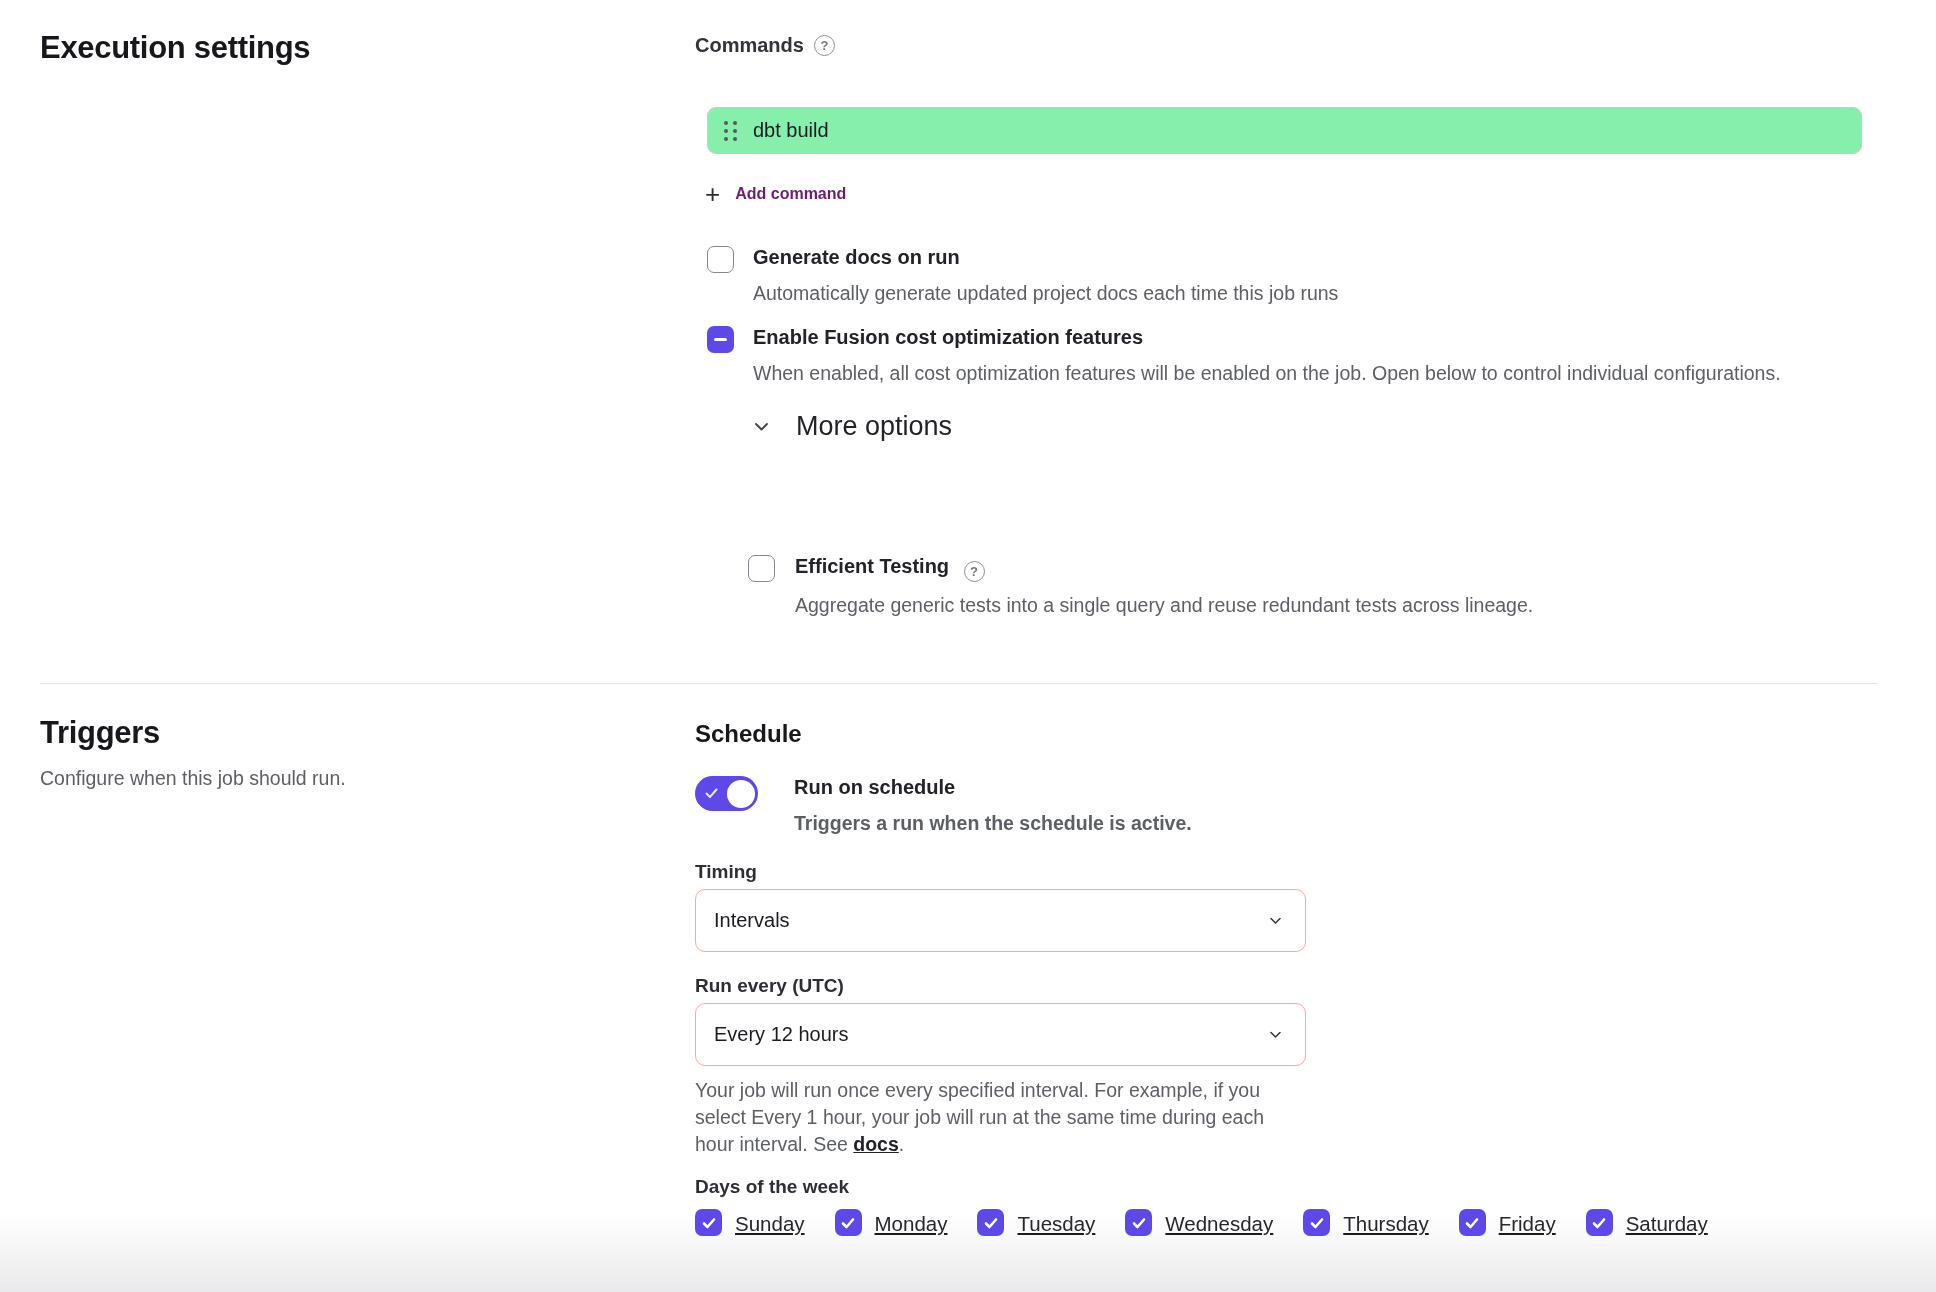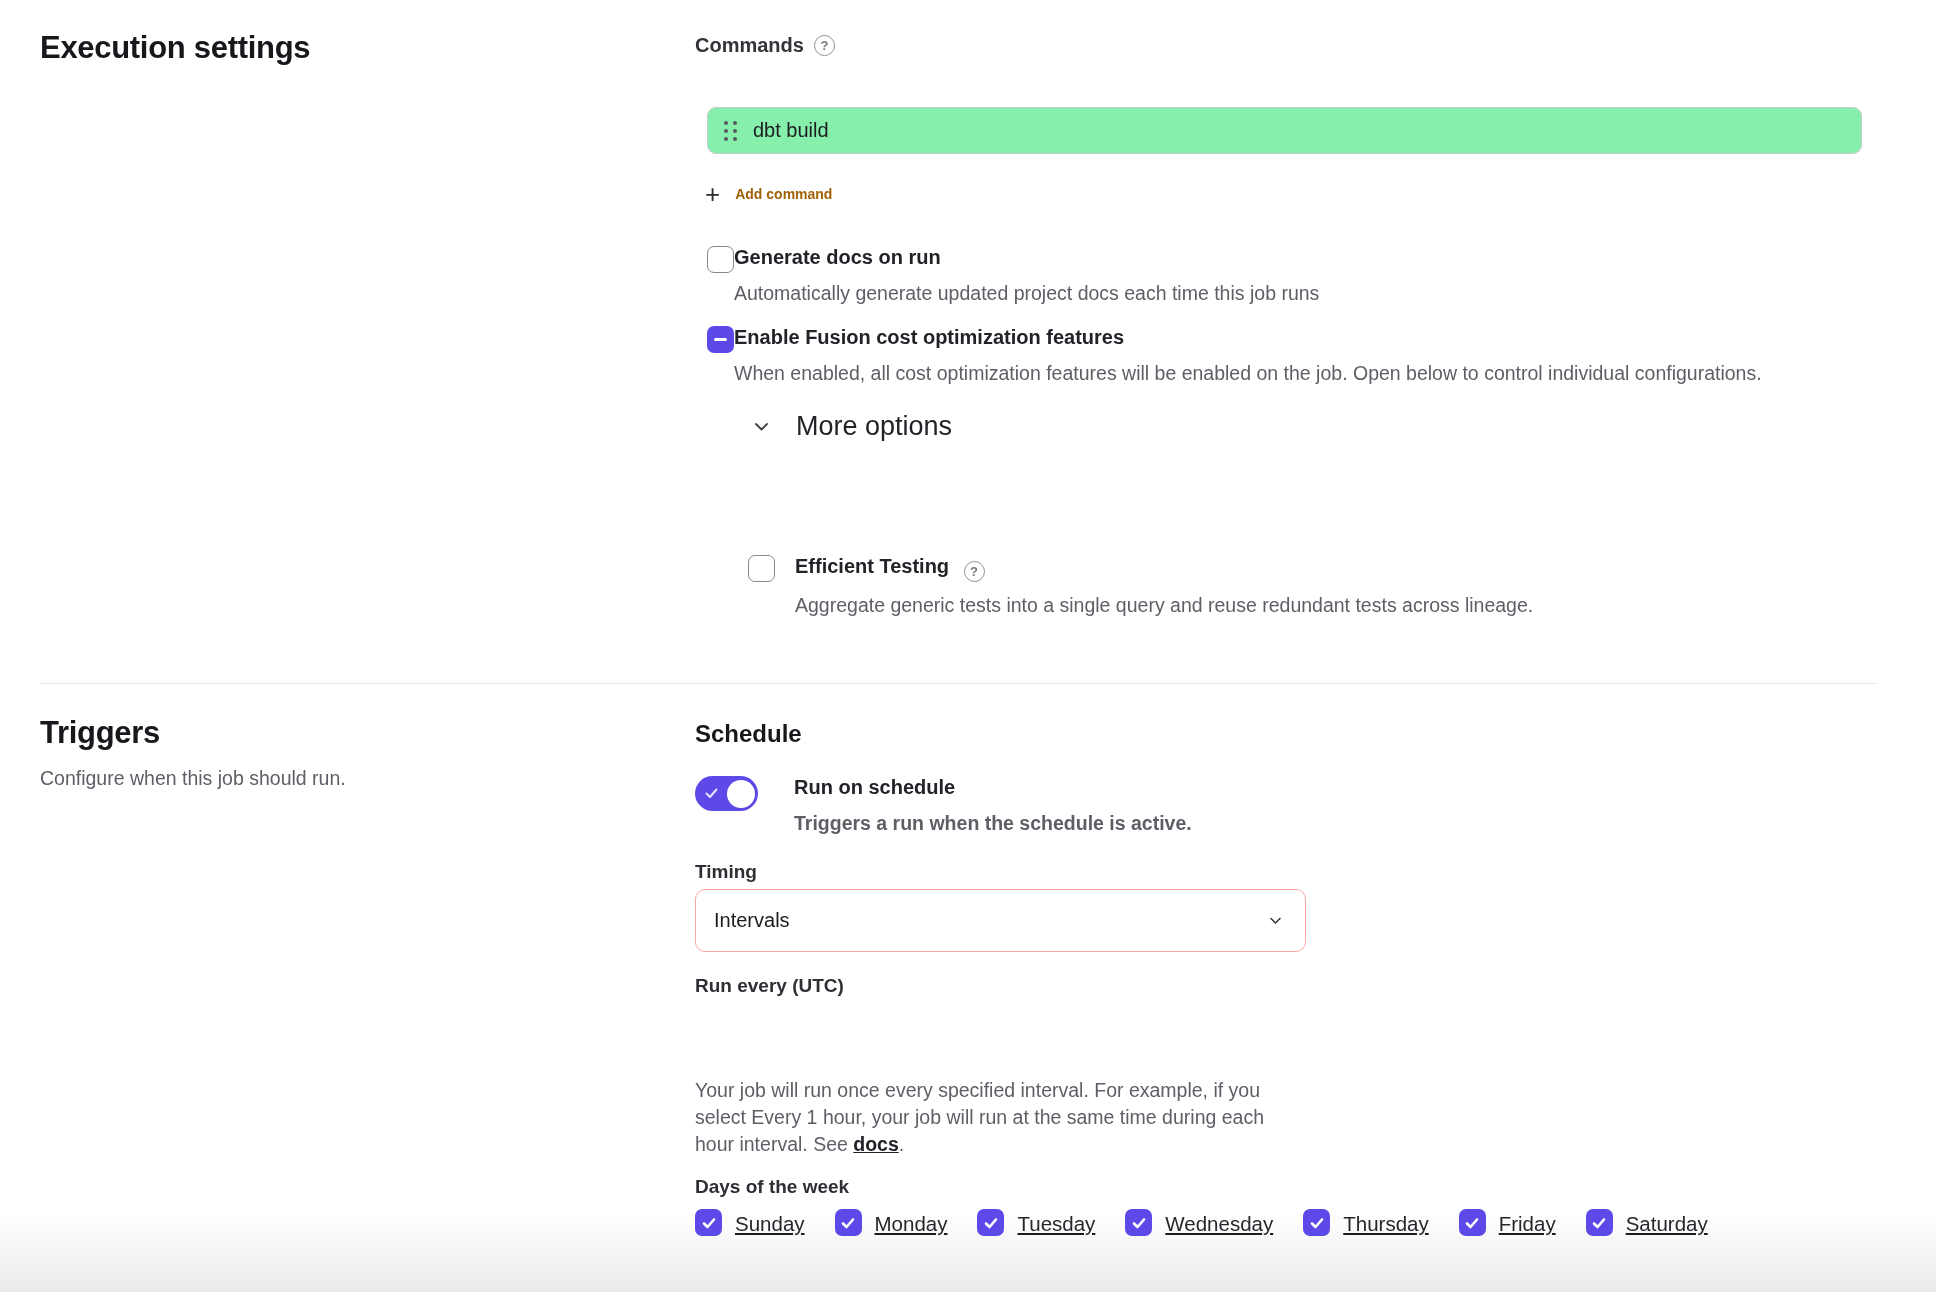--- a/index.html
+++ b/index.html
@@ -19,30 +19,30 @@
   
   .cmd-input { display:flex; align-items:center; gap:16px; width:1155px; height:47px;
     border:1px solid #c9cacd; border-radius:9px; background:#86efac; padding:0 16px; }
   .drag-handle { display:grid; grid-template-columns:repeat(2,4px); grid-template-rows:repeat(3,4px);
     gap:4px 5px; cursor:grab; }
   .drag-handle i { width:4px; height:4px; border-radius:50%; background:#55575e; }
   .cmd-text { font-size:20px; color:#1b1c20; }
 
   .add-cmd { display:flex; align-items:center; gap:15px; cursor:pointer; }
   .add-cmd .plus { font-size:26px; font-weight:400; color:#2b2c31; line-height:1; }
-  .add-cmd .lbl { font-size:14px; font-weight:700; color:#a16207; }
+  .add-cmd .lbl { font-size:16px; font-weight:700; color:#701a75; }
 
   
   .cb { width:27px; height:27px; border-radius:7px; flex:0 0 auto;
     display:flex; align-items:center; justify-content:center; cursor:pointer; }
   .cb.unchecked { border:1.5px solid #85878e; background:#fff; }
   .cb.checked, .cb.indeterminate { background:var(--accent); }
   .cb .dash { width:13px; height:3.5px; background:#fff; border-radius:2px; }
 
-  .opt-row { display:flex; align-items:flex-start; }
+  .opt-row { display:flex; align-items:flex-start; gap:19px; }
 
   .help { width:21px; height:21px; border-radius:50%; border:1.8px solid #8e9096;
     display:inline-flex; align-items:center; justify-content:center;
     font-size:13px; font-weight:700; color:#77797f; margin-left:10px; vertical-align:-3px; cursor:pointer; }
 
   .more-opt { display:flex; align-items:center; gap:26px; cursor:pointer; }
   .more-opt .lbl { font-size:27px; font-weight:400; color:#222328; }
 
   .divider { height:1px; background:#e5e6e8; }
 
@@ -157,20 +157,26 @@
 
   <div class="abs field-label" style="left:695px; top:861px;">Timing</div>
   <div class="abs select" style="left:695px; top:889px;">
     <span class="val">Intervals</span>
     <svg width="15" height="15" viewBox="0 0 15 15">
       <polyline points="3,5.5 7.5,10 12,5.5" fill="none" stroke="#32343a" stroke-width="1.5" stroke-linecap="round" stroke-linejoin="round"></polyline>
     </svg>
   </div>
 
   <div class="abs field-label" style="left:695px; top:975px;">Run every (UTC)</div>
+  <div class="abs select" style="left:695px; top:1003px;">
+    <span class="val">Every 12 hours</span>
+    <svg width="15" height="15" viewBox="0 0 15 15">
+      <polyline points="3,5.5 7.5,10 12,5.5" fill="none" stroke="#32343a" stroke-width="1.5" stroke-linecap="round" stroke-linejoin="round"></polyline>
+    </svg>
+  </div>
 
   <div class="abs helper" style="left:695px; top:1077px;">
     <span>Your job will run once every specified interval. For example, if you select Every 1 hour, your job will run at the same time during each hour interval. See </span><a>docs</a><span>.</span>
   </div>
 
   <div class="abs field-label" style="left:695px; top:1176px;">Days of the week</div>
 
   <div class="abs days-row" style="left:695px; top:1209px;">
     <span class="day">
       <span class="cb checked">

